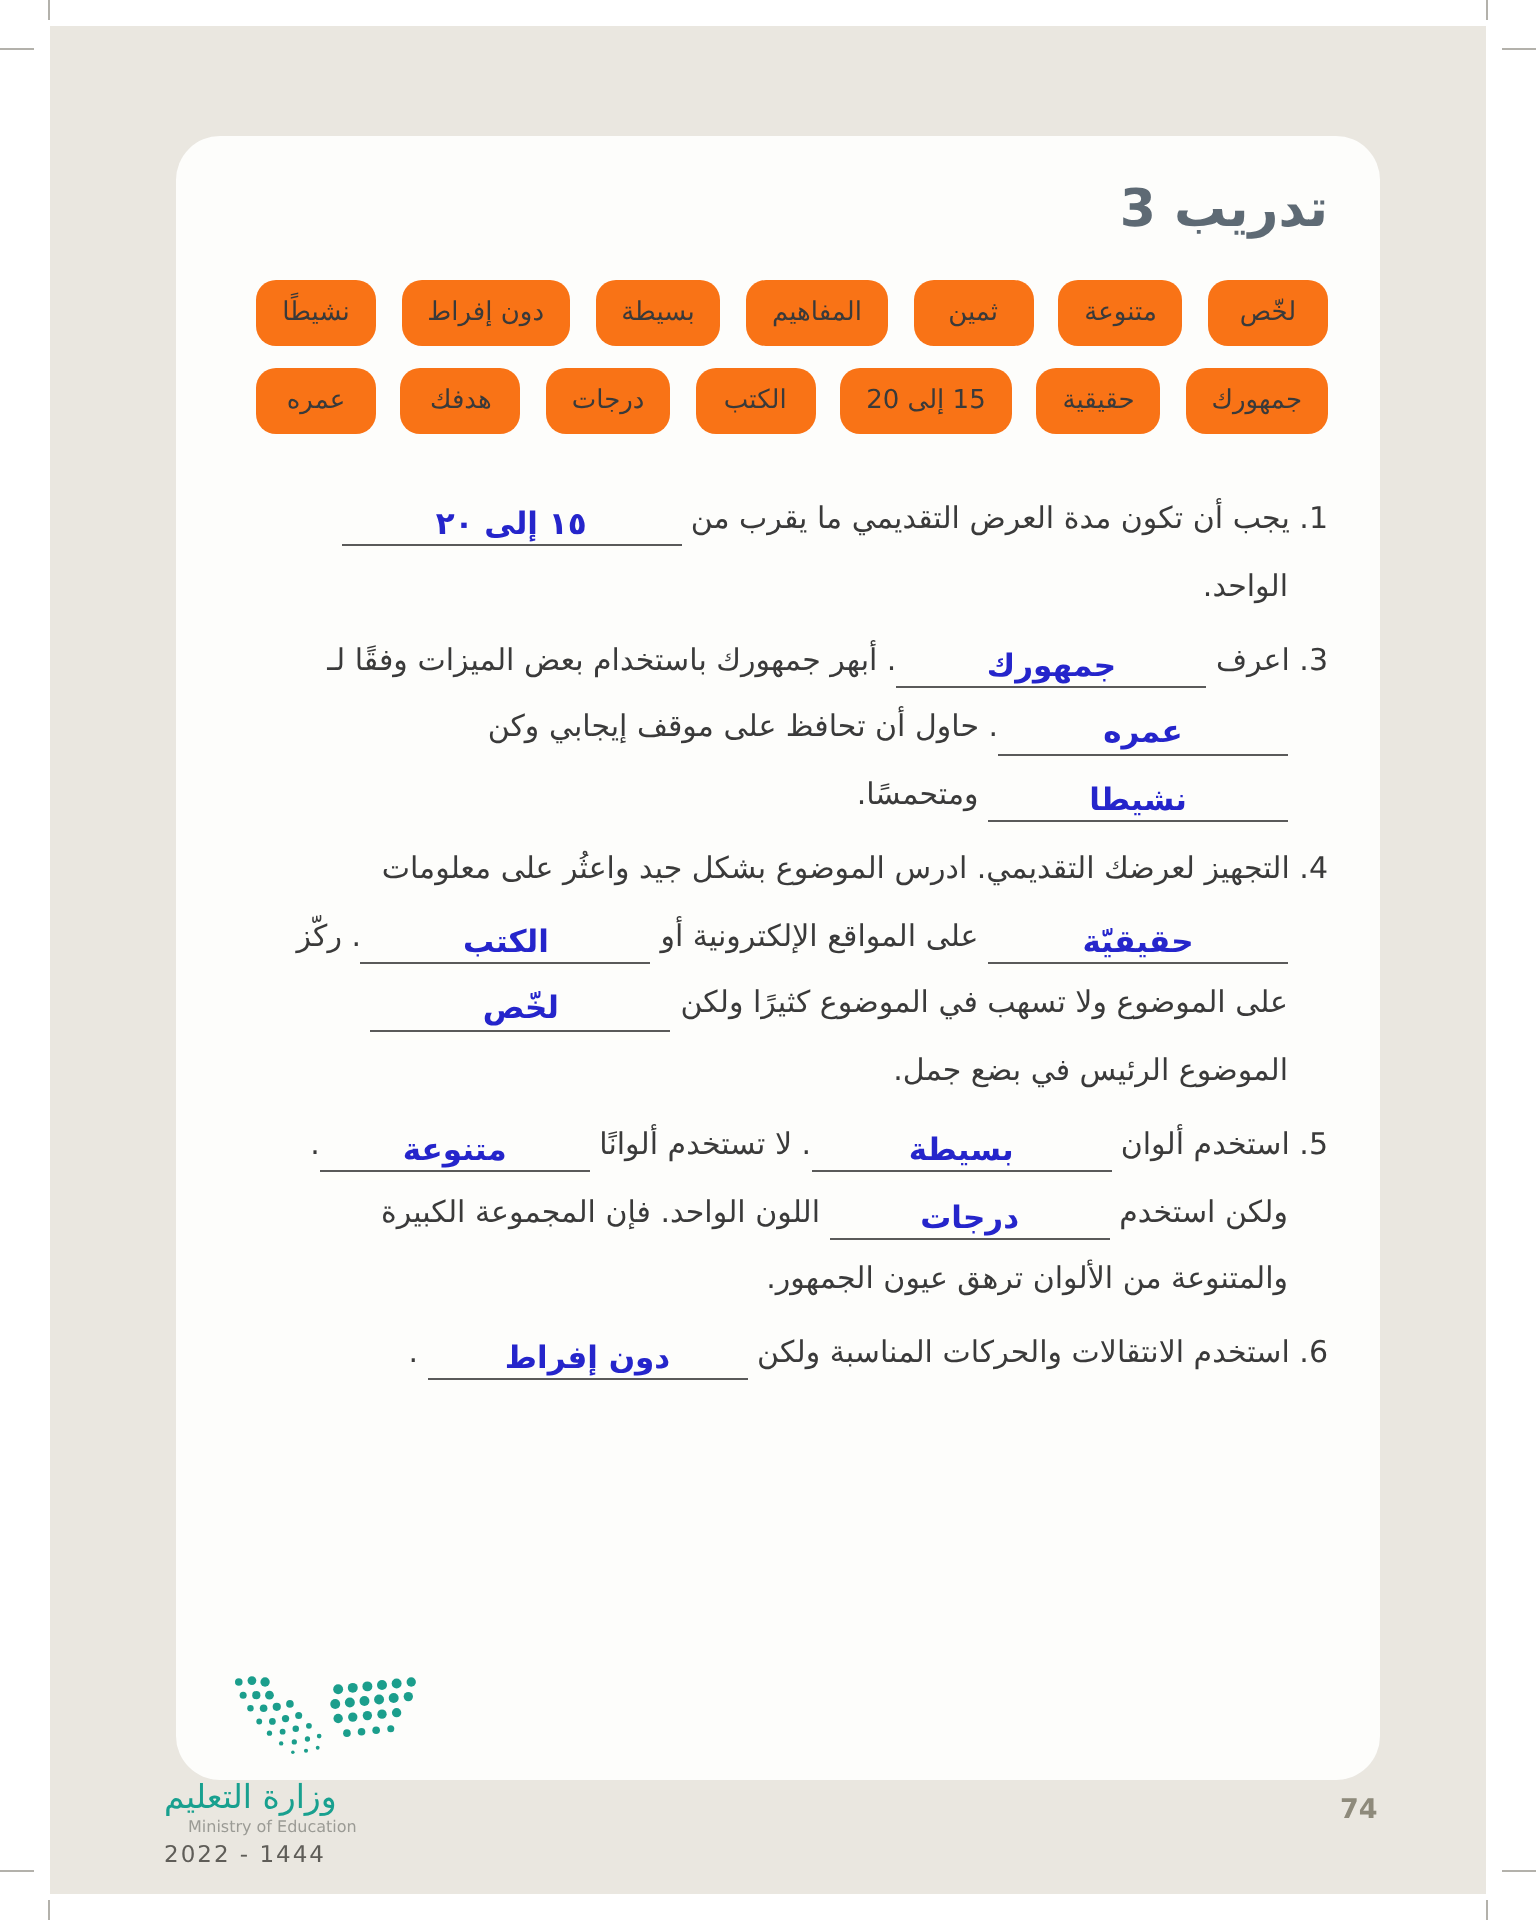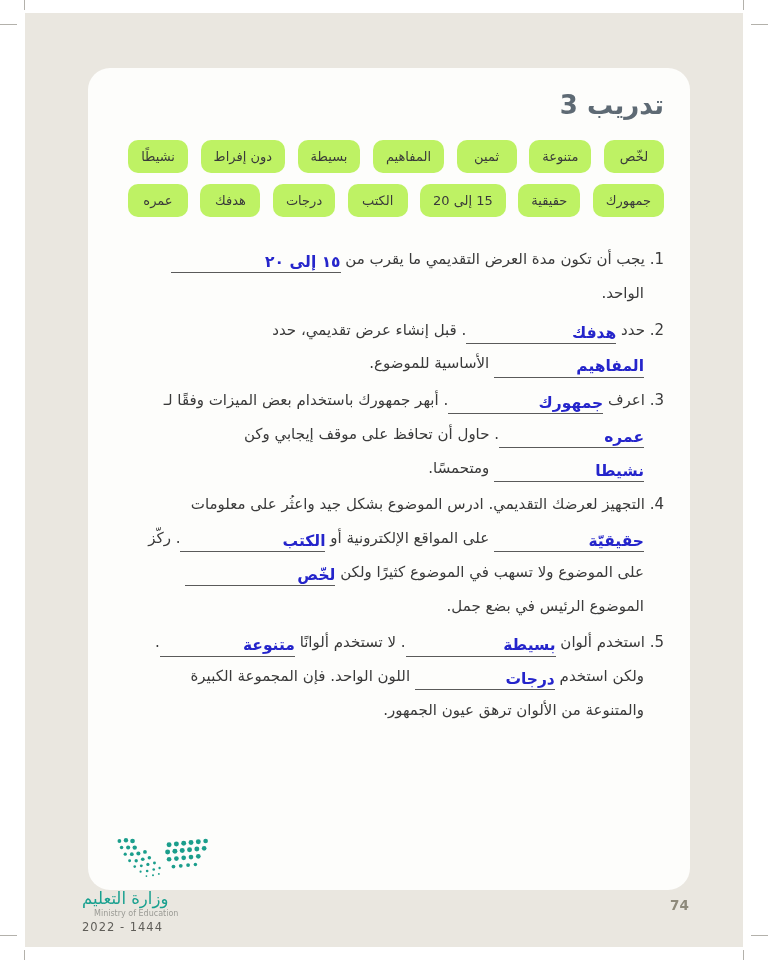--- a/index.html
+++ b/index.html
@@ -22,27 +22,27 @@
 
   .instruction{display:flex;align-items:center;gap:7px;margin-top:16px;direction:rtl;}
   .inst-icon{width:17px;height:17px;border-radius:50%;background:#2a93c6;flex:0 0 17px;
     display:flex;align-items:center;justify-content:center;}
   .inst-icon i{display:block;width:5px;height:5px;border:solid #ffffff;border-width:0 2px 2px 0;
     transform:rotate(135deg);margin-right:-3px;}
   .inst-text{font-size:14.5px;font-weight:bold;color:#2a93c6;}
 
   .bank{margin-top:20px;}
   .bank-row{display:flex;justify-content:space-between;direction:rtl;margin-bottom:11px;}
-  .chip{background:#bef264;border-radius:10px;padding:10px 13px;font-size:13px;color:#3a3a3a;
+  .chip{background:#f97316;border-radius:10px;padding:10px 13px;font-size:13px;color:#3a3a3a;
     white-space:nowrap;line-height:1;min-width:34px;text-align:center;}
 
   .sentences{margin-top:26px;color:#3a3a3a;font-size:15px;text-align:right;}
   .sentence{line-height:2.25;padding-right:20px;text-indent:-20px;margin-bottom:3px;}
   .blank{display:inline-block;border-bottom:1.5px solid #5a5a5a;min-width:140px;
-    text-align:right;text-indent:0;line-height:1.25;vertical-align:-3px;}
+    text-align:center;text-indent:0;line-height:1.25;vertical-align:-3px;}
   .answer{color:#2525cb;font-weight:bold;font-size:15.5px;letter-spacing:.5px;}
 
   
   .logo{position:absolute;left:45px;top:822px;width:160px;direction:ltr;}
   .logo svg{display:block;margin-left:45px;}
   .logo-ar{margin-left:12px;margin-top:4px;color:#18a08f;font-size:16.5px;font-weight:normal;}
   .logo-en{margin-left:24px;margin-top:1px;color:#9b9b95;font-size:8px;}
   .logo-year{margin-left:12px;margin-top:2px;color:#5f5d58;font-size:11.5px;letter-spacing:1px;}
 
   .pagenum{position:absolute;left:645px;top:884px;color:#8e8a7b;font-size:13.5px;font-weight:bold;}
@@ -83,24 +83,24 @@
             <span class="chip">15 إلى 20</span>
             <span class="chip">الكتب</span>
             <span class="chip">درجات</span>
             <span class="chip">هدفك</span>
             <span class="chip">عمره</span>
           </div>
         </div>
 
       <div class="sentences" id="sentences">
           <div class="sentence"><span>1. يجب أن تكون مدة العرض التقديمي ما يقرب من </span><span class="blank" style="min-width: 170px;"><span class="answer">١٥ إلى ٢٠</span></span><span> الواحد.</span></div>
-          <div class="sentence"><span>2. حدد </span><span class="blank" style="min-width: 150px;"><span class="answer">هدفك</span></span><span>. قبل إنشاء عرض تقديمي، حدد </span><span class="blank" style="min-width: 150px;"><span class="answer">المفاهيم</span></span><span> الأساسية للموضوع.</span></div>
           <div class="sentence"><span>3. اعرف </span><span class="blank" style="min-width: 155px;"><span class="answer">جمهورك</span></span><span>. أبهر جمهورك باستخدام بعض الميزات وفقًا لـ </span><span class="blank" style="min-width: 145px;"><span class="answer">عمره</span></span><span>. حاول أن تحافظ على موقف إيجابي وكن </span><span class="blank" style="min-width: 150px;"><span class="answer">نشيطا</span></span><span> ومتحمسًا.</span></div>
           <div class="sentence"><span>4. التجهيز لعرضك التقديمي. ادرس الموضوع بشكل جيد واعثُر على معلومات </span><span class="blank" style="min-width: 150px;"><span class="answer">حقيقيّة</span></span><span> على المواقع الإلكترونية أو </span><span class="blank" style="min-width: 145px;"><span class="answer">الكتب</span></span><span>. ركّز على الموضوع ولا تسهب في الموضوع كثيرًا ولكن </span><span class="blank" style="min-width: 150px;"><span class="answer">لخّص</span></span><span> الموضوع الرئيس في بضع جمل.</span></div>
           <div class="sentence"><span>5. استخدم ألوان </span><span class="blank" style="min-width: 150px;"><span class="answer">بسيطة</span></span><span>. لا تستخدم ألوانًا </span><span class="blank" style="min-width: 135px;"><span class="answer">متنوعة</span></span><span>. ولكن استخدم </span><span class="blank" style="min-width: 140px;"><span class="answer">درجات</span></span><span> اللون الواحد. فإن المجموعة الكبيرة والمتنوعة من الألوان ترهق عيون الجمهور.</span></div>
+          <div class="sentence"><span>6. استخدم الانتقالات والحركات المناسبة ولكن </span><span class="blank" style="min-width: 160px;"><span class="answer">دون إفراط</span></span><span> .</span></div>
         </div>
     </div>
 
     <div class="logo">
       <svg width="95" height="50" viewBox="0 0 130 68">
         <g fill="#1b9e8c">
           <circle cx="6" cy="8" r="2.6"></circle>
             <circle cx="15" cy="7" r="3"></circle>
             <circle cx="24" cy="8" r="3.2"></circle>
           <circle cx="9" cy="17" r="2.4"></circle>

